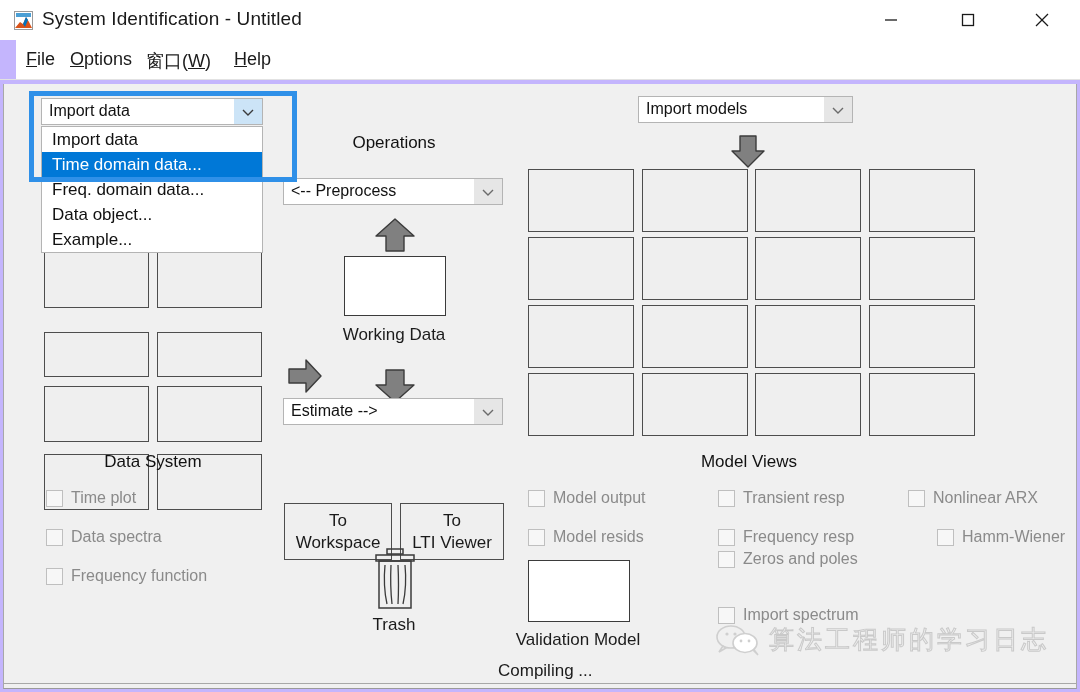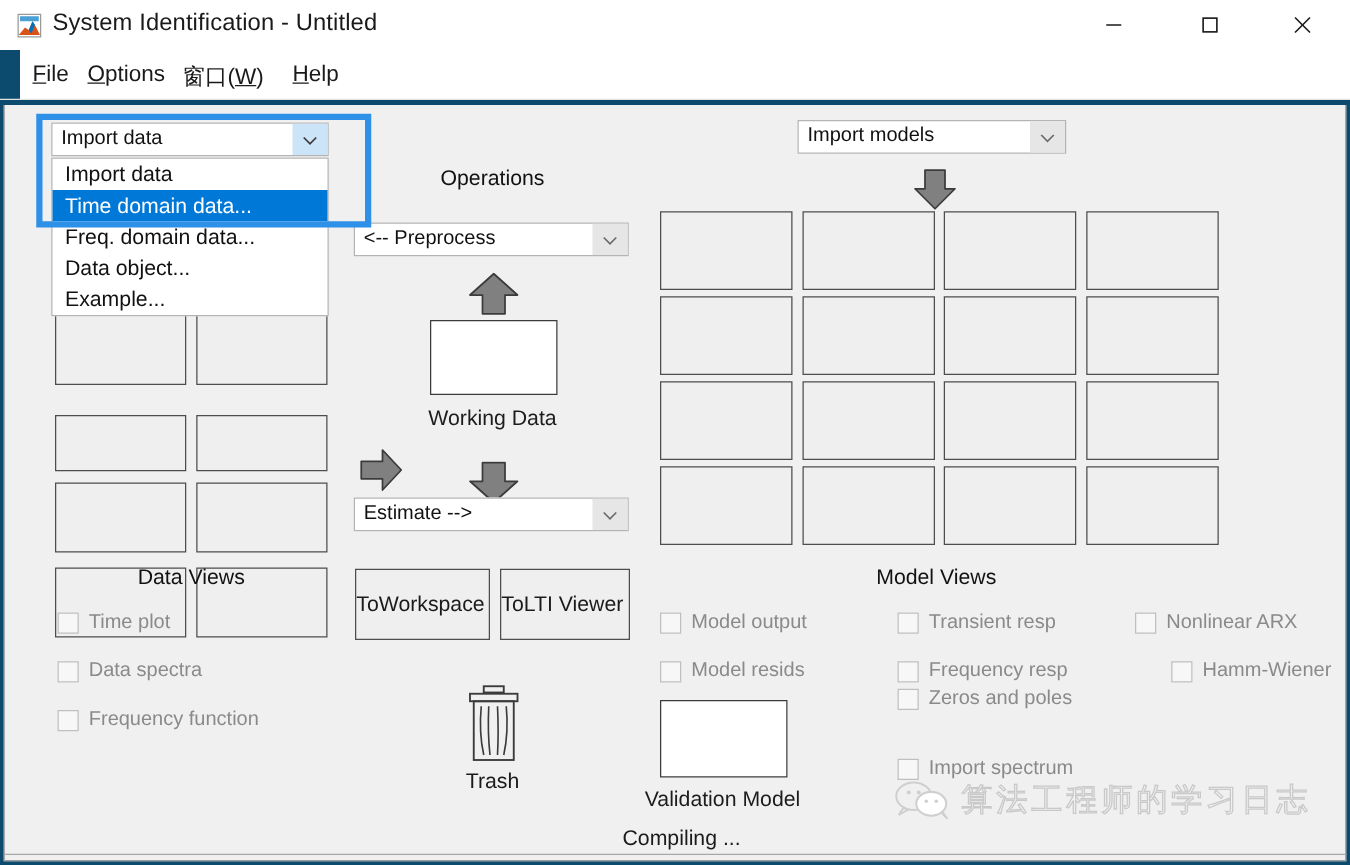--- a/index.html
+++ b/index.html
@@ -8,21 +8,21 @@
     background: #ffffff;
   }
   body {
     font-family: "Liberation Sans", sans-serif;
   }
   #app {
     position: relative;
     width: 1080px;
     height: 692px;
     overflow: hidden;
-    background: #0c4a6e;
+    background: #c4b5fd;
   }
 
   
   .titlebar {
     position: absolute;
     left: 0; top: 0;
     width: 1080px; height: 40px;
     background: #ffffff;
     border-bottom: 0px;
   }
@@ -206,25 +206,27 @@
     color: #8a8a8a;
   }
 
   
   .pbtn {
     position: absolute;
     background: #efefef;
     border: 1px solid #4d4d4d;
     box-sizing: border-box;
     display: flex;
-    flex-direction: row;
+    flex-direction: column;
     align-items: center;
+    justify-content: center;
     font-size: 17px;
     color: #1a1a1a;
     line-height: 1.25;
+    margin-top: 48px;
   }
 
   .trash-label {
     position: absolute;
     font-size: 17px;
     color: #1a1a1a;
     text-align: center;
     white-space: nowrap;
   }
   .status-text {
@@ -337,21 +339,21 @@
       <div class="dd-item">Data object...</div>
       <div class="dd-item">Example...</div>
     </div>
 
     <div class="annot" style="left:25px; top:7px; width:268px; height:91px;"></div>
 
     <svg class="arrow-right" style="position:absolute; left:284px; top:272px;" width="34" height="40" viewBox="0 0 34 40">
       <path d="M1 13 L18 13 L18 4 L33 20 L18 36 L18 27 L1 27 Z" fill="#808080" stroke="#3b3b3b" stroke-width="1.4" stroke-linejoin="round"></path>
     </svg>
 
-    <div class="sect-title" style="left:40px; top:368px; width:218px;">Data Views</div>
+    <div class="sect-title" style="left:40px; top:368px; width:218px;">Data System</div>
     <div class="chk" style="left:42px; top:405px;">
       <span class="box"></span>
       <span class="lbl">Time plot</span>
     </div>
     <div class="chk" style="left:42px; top:444px;">
       <span class="box"></span>
       <span class="lbl">Data spectra</span>
     </div>
     <div class="chk" style="left:42px; top:483px;">
       <span class="box"></span>

